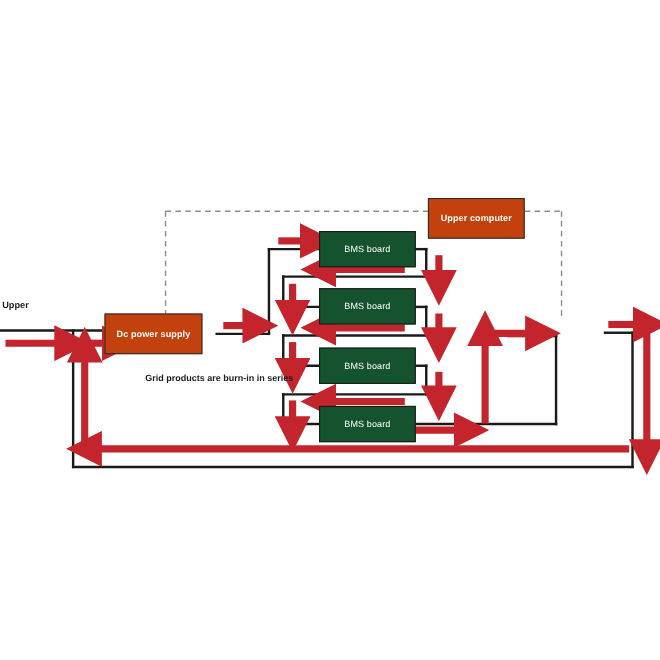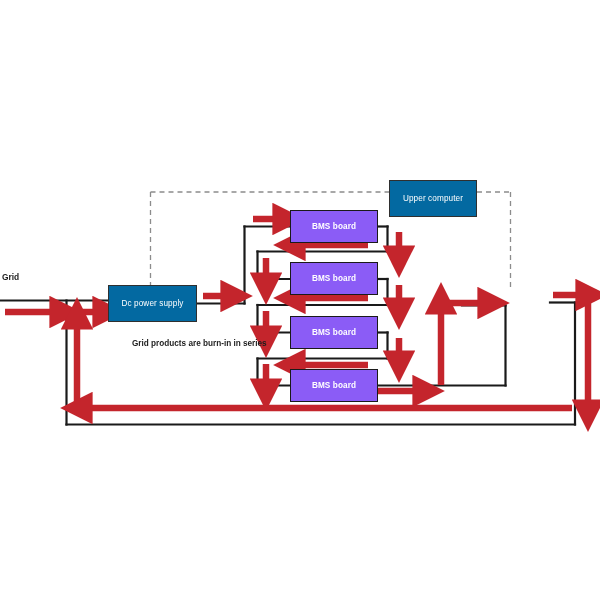--- a/index.html
+++ b/index.html
@@ -27,33 +27,33 @@
   .box {
     position: absolute;
     box-sizing: border-box;
     display: flex;
     align-items: center;
     justify-content: center;
     text-align: center;
     line-height: 1.1;
   }
   .box-green {
-    background: #0369a1;
+    background: #c2410c;
     border: 1.6px solid #2f2f2f;
     color: #ffffff;
     font-size: 8.2px;
-    font-weight: 400;
+    font-weight: 700;
     letter-spacing: 0.1px;
   }
   .box-black {
-    background: #8b5cf6;
+    background: #14532d;
     border: 1.6px solid #1a1a1a;
     color: #ffffff;
     font-size: 8.2px;
-    font-weight: 700;
+    font-weight: 400;
     letter-spacing: 0.1px;
   }
   .label {
     position: absolute;
     color: #1c1c1c;
     font-weight: bold;
     white-space: nowrap;
   }
   .label-grid { font-size: 8.4px; }
   .label-caption { font-size: 8.2px; }
@@ -155,21 +155,21 @@
       <path d="M553,295 L578,295" marker-end="url(#ar-r)"></path>
 
       <path d="M588,302 L588,402" marker-end="url(#ar-d)"></path>
 
       <path d="M572,408 L90,408" marker-end="url(#ar-l)"></path>
 
       <path d="M77,402 L77,327" marker-end="url(#ar-u)"></path>
     </g>
   </svg>
 
-  <div class="box box-green" style="left:108px; top:285px; width:89px; height:37px;">
+  <div class="box box-green" style="left:95px; top:285px; width:89px; height:37px;">
     <span>Dc power supply</span>
   </div>
 
   <div class="box box-green" style="left:389px; top:180px; width:88px; height:37px;">
     <span>Upper computer</span>
   </div>
 
 
   <div class="box box-black" style="left:290px; top:210px; width:88px; height:33px;">
     <span>BMS board</span>
@@ -180,17 +180,17 @@
   </div>
 
   <div class="box box-black" style="left:290px; top:316px; width:88px; height:33px;">
     <span>BMS board</span>
   </div>
 
   <div class="box box-black" style="left:290px; top:369px; width:88px; height:33px;">
     <span>BMS board</span>
   </div>
 
-  <div class="label label-grid" style="left:2px; top:272px;">Grid</div>
+  <div class="label label-grid" style="left:2px; top:272px;">Upper</div>
 
   <div class="label label-caption" style="left:132px; top:339px;">Grid products are burn-in in series</div>
 
 </div>
 
 </body></html>

